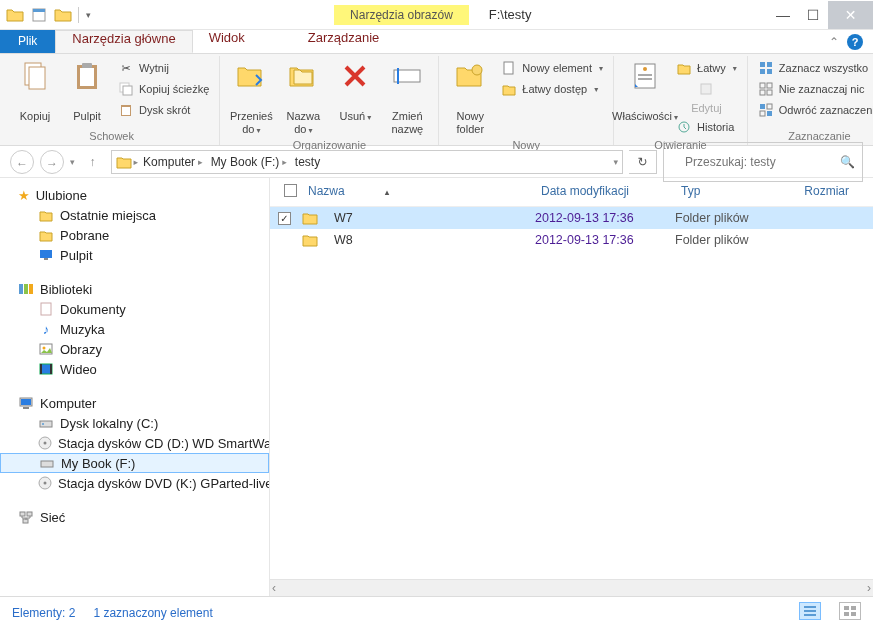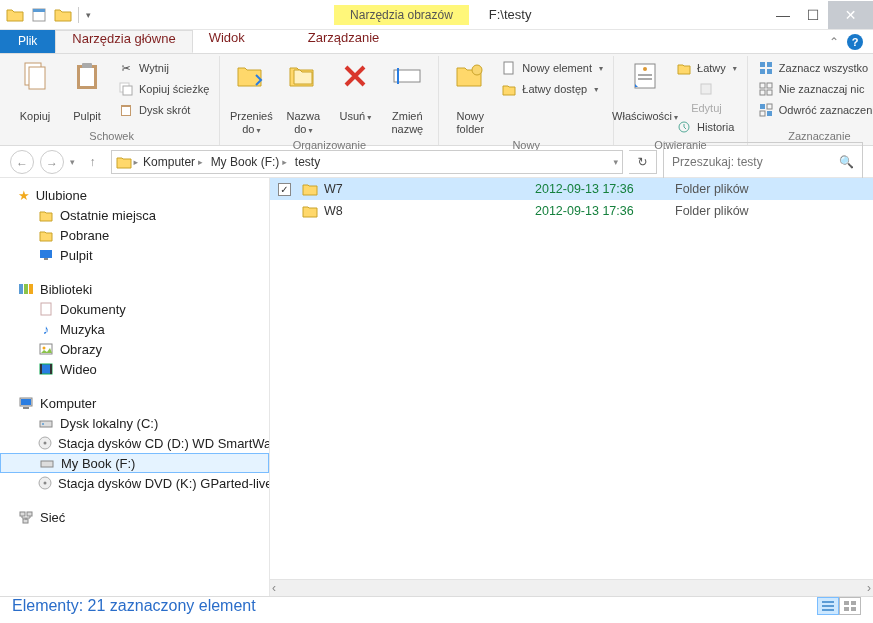--- a/index.html
+++ b/index.html
@@ -44,21 +44,21 @@
 
 
 .navbar { height: 32px; display: flex; align-items: center; padding: 2px 10px; gap: 6px; border-bottom: 1px solid #e6e6e6; }
 .nav-btn { width: 24px; height: 24px; border: 1px solid #ccc; border-radius: 50%; display: flex; align-items: center; justify-content: center; color: #888; }
 .nav-btn.sq { border-radius: 2px; border: none; }
 .addr { flex: 1; height: 24px; border: 1px solid #ccc; display: flex; align-items: center; padding: 0 4px; gap: 2px; }
 .crumb { display: flex; align-items: center; gap: 3px; font-size: 12px; color: #333; padding: 0 3px; }
 .crumb-sep { color: #888; font-size: 9px; }
 .addr-spacer { flex: 1; }
 .refresh-box { width: 28px; height: 24px; border: 1px solid #ccc; border-left: none; display: flex; align-items: center; justify-content: center; color: #555; }
-.search { width: 200px; height: 40px; border: 1px solid #ccc; display: flex; align-items: center; padding: 0 8px; color: #888; }
+.search { width: 200px; height: 40px; border: 1px solid #ccc; display: flex; align-items: center; padding: 0 21px; color: #888; }
 .search input { border: none; outline: none; flex: 1; font-size: 12px; color: #333; }
 
 
 .main { display: flex; height: 418px; }
 .tree { width: 270px; border-right: 1px solid #e6e6e6; padding: 8px 0; overflow: auto; }
 .tree-group { margin-bottom: 14px; }
 .tree-item { display: flex; align-items: center; gap: 6px; padding: 2px 6px 2px 18px; font-size: 13px; color: #222; white-space: nowrap; }
 .tree-item.sub { padding-left: 38px; }
 .tree-item.selected { background: #e5f3ff; border: 1px solid #7abdff; padding-top: 1px; padding-bottom: 1px; }
 
@@ -68,28 +68,28 @@
 .col { padding: 0 6px; }
 .col.chk { width: 24px; }
 .col.name { flex: 1; }
 .col.date { width: 140px; }
 .col.type { width: 120px; }
 .col.size { width: 70px; text-align: right; padding-right: 16px; }
 .rows { flex: 1; overflow: auto; }
 .row { display: flex; align-items: center; padding: 3px 8px; font-size: 12.5px; color: #333; }
 .row.selected { background: #cde8ff; }
 .row .chk { width: 24px; display: flex; align-items: center; }
-.row .name { flex: 1; display: flex; align-items: center; gap: 6px; }
-.row .date { width: 140px; color: #15803d; }
+.row .name { flex: 1; display: flex; align-items: center; gap: 16px; }
+.row .date { width: 140px; color: #4c1d95; }
 .row .type { width: 120px; color: #555; }
 .row .size { width: 70px; }
 .hscroll { height: 17px; background: #f0f0f0; border-top: 1px solid #e3e3e3; display: flex; align-items: center; justify-content: space-between; padding: 0 2px; color: #888; }
 
 
-.status { height: 24px; border-top: 1px solid #dcdcdc; display: flex; align-items: flex-start; padding: 0 12px; font-size: 16px; color: #2a6dc9; }
+.status { height: 24px; border-top: 1px solid #dcdcdc; display: flex; align-items: flex-end; padding: 0 12px; font-size: 12px; color: #2a6dc9; gap: 18px; }
 .status-spacer { flex: 1; }
 .view-toggle { width: 22px; height: 18px; border: 1px solid #bbb; display: flex; align-items: center; justify-content: center; }
 .view-toggle.active { background: #cde8ff; border-color: #7abdff; }
 
 .chkbox { width: 13px; height: 13px; border: 1px solid #888; background: #fff; display: inline-flex; align-items: center; justify-content: center; font-size: 10px; }
 .sort-caret { font-size: 9px; color: #555; margin-left: 40px; }
 
 svg { display: block; }
 </style>
 </head>
@@ -521,20 +521,27 @@
               <rect x="4" y="9" width="5" height="4" fill="#ddd" stroke="#888"></rect>
               <path d="M3 6v2h8V6M7 8v2" stroke="#888" fill="none"></path>
             </svg>
           </span>
           <span>Sieć</span>
         </div>
     </div>
   </div>
 
   <div class="filepane">
+    <div class="cols">
+      <div class="col chk"><span class="chkbox"></span></div>
+      <div class="col name"><span>Nazwa</span><span class="sort-caret">▴</span></div>
+      <div class="col date">Data modyfikacji</div>
+      <div class="col type">Typ</div>
+      <div class="col size">Rozmiar</div>
+    </div>
     <div class="rows">
       <div class="row selected">
         <div class="chk">
             <span class="chkbox">✓</span>
           </div>
         <div class="name">
             <span class="ico-s">
               <svg width="16" height="14">
                 <path d="M1 3h5l1 1h8v9H1z" fill="#ffd86b" stroke="#caa32b"></path>
               </svg>

